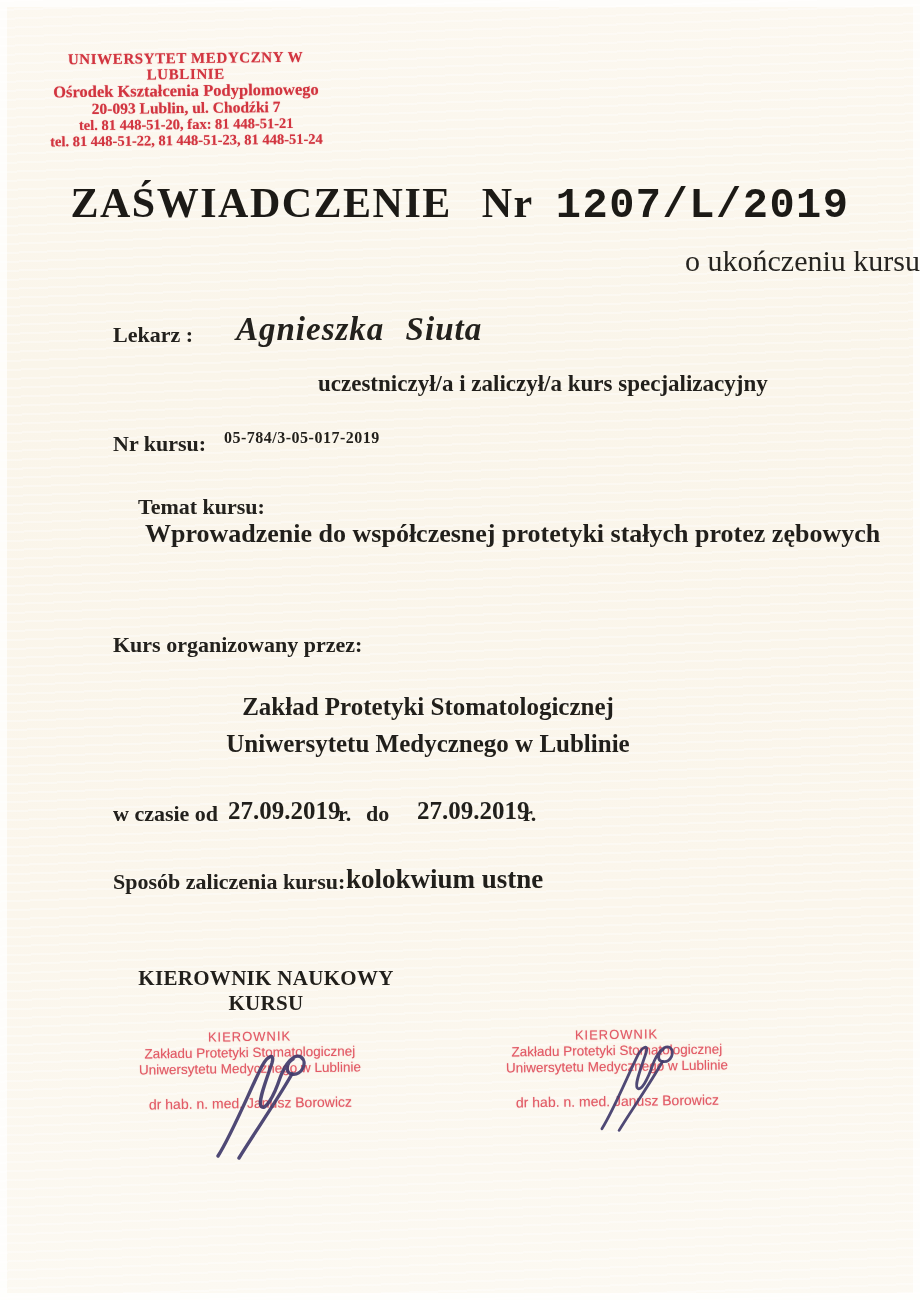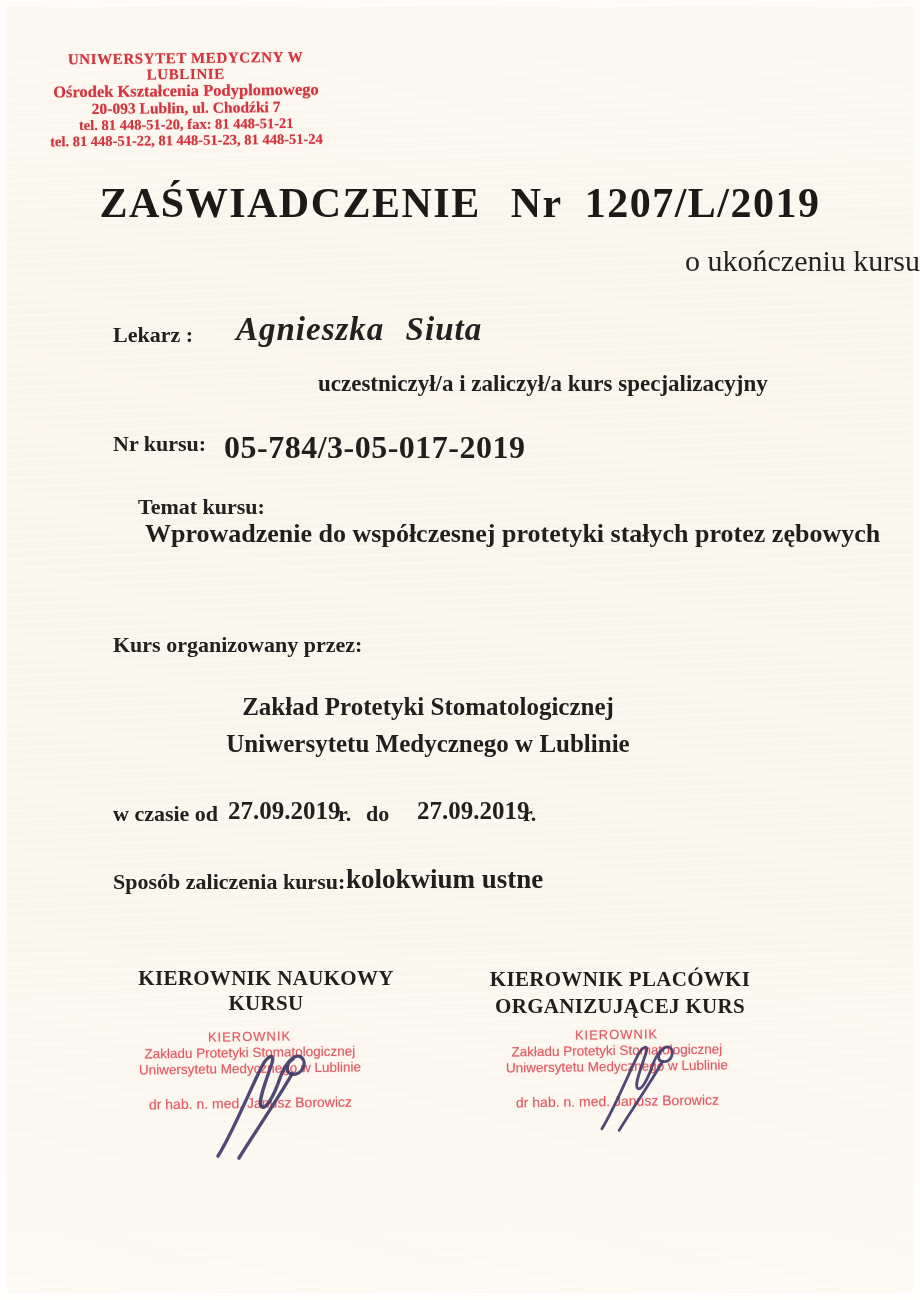--- a/index.html
+++ b/index.html
@@ -37,40 +37,40 @@
 
   
   .title-row {
     left: 0; top: 179px; width: 920px;
     text-align: center;
     font-weight: bold; font-size: 42px;
     letter-spacing: 1.5px;
     color: #1c1a16;
   }
   .title-nr-label { margin-left: 30px; }
-  .title-nr-num  { margin-left: 22px; }
+  .title-nr-num  { margin-left: 22px; font-family: Liberation Mono, monospace; }
   .subtitle {
     left: 0; top: 244px; width: 920px;
     text-align: right;
     font-size: 30px; color: #262420;
   }
 
   .lbl { font-weight: bold; font-size: 22px; color: #23211d; }
 
   .lekarz-label { left: 113px; top: 322px; }
   .doctor-name {
     left: 236px; top: 311px;
     font-weight: bold; font-style: italic;
     font-size: 33px; letter-spacing: 1px; word-spacing: 12px;
     color: #23211d;
   }
   .participated { left: 318px; top: 371px; font-weight: bold; font-size: 23px; text-align: right; }
 
   .nr-label { left: 113px; top: 431px; }
-  .nr-value { left: 224px; top: 429px; font-weight: bold; font-size: 32px; letter-spacing: 0.5px; }
+  .nr-value { left: 224px; top: 429px; font-weight: bold; font-size: 16px; letter-spacing: 0.5px; }
 
   .temat-label { left: 113px; top: 494px; margin-left: 25px; }
   .topic { left: 145px; top: 519px; font-weight: bold; font-size: 26px; }
 
   .org-label { left: 113px; top: 632px; }
   .org-lines { left: 113px; top: 692px; width: 630px; text-align: center; }
   .org-lines .o1, .org-lines .o2 { font-weight: bold; font-size: 25px; line-height: 30px; }
   .org-lines .o2 { margin-top: 7px; }
 
   .dates-label { left: 113px; top: 801px; }
@@ -151,24 +151,20 @@
   <div class="abs date-from">27.09.2019</div>
   <div class="abs lbl date-from-r">r.</div>
   <div class="abs lbl date-do">do</div>
   <div class="abs date-to">27.09.2019</div>
   <div class="abs lbl date-to-r">r.</div>
 
   <div class="abs lbl sposob-label">Sposób zaliczenia kursu:</div>
   <div class="abs sposob-value">kolokwium ustne</div>
 
   <div class="abs sig-header-left">KIEROWNIK NAUKOWY KURSU</div>
-  <div class="abs sig-header-right">
-    <div>KIEROWNIK PLACÓWKI</div>
-    <div>ORGANIZUJĄCEJ KURS</div>
-  </div>
 
   <div class="abs stamp-sig left">
     <div class="st-title">KIEROWNIK</div>
     <div class="st-l1">Zakładu Protetyki Stomatologicznej</div>
     <div class="st-l2">Uniwersytetu Medycznego w Lublinie</div>
     <div class="st-signer">dr hab. n. med. Janusz Borowicz</div>
   </div>
 
   <div class="abs stamp-sig right">
     <div class="st-title">KIEROWNIK</div>

